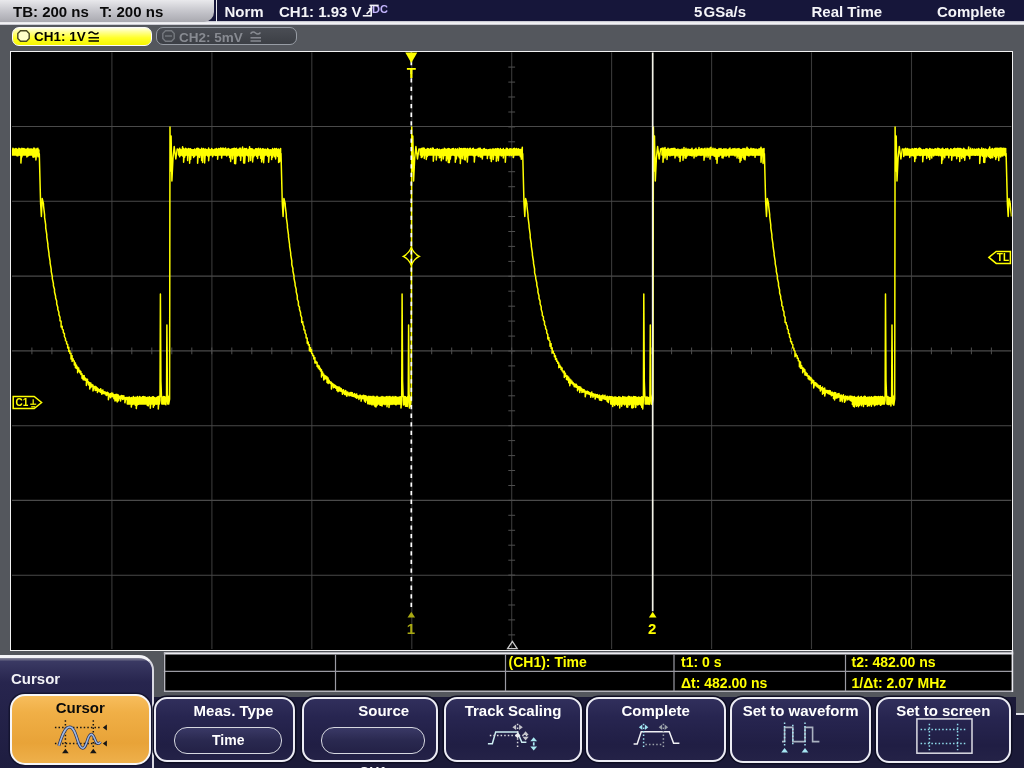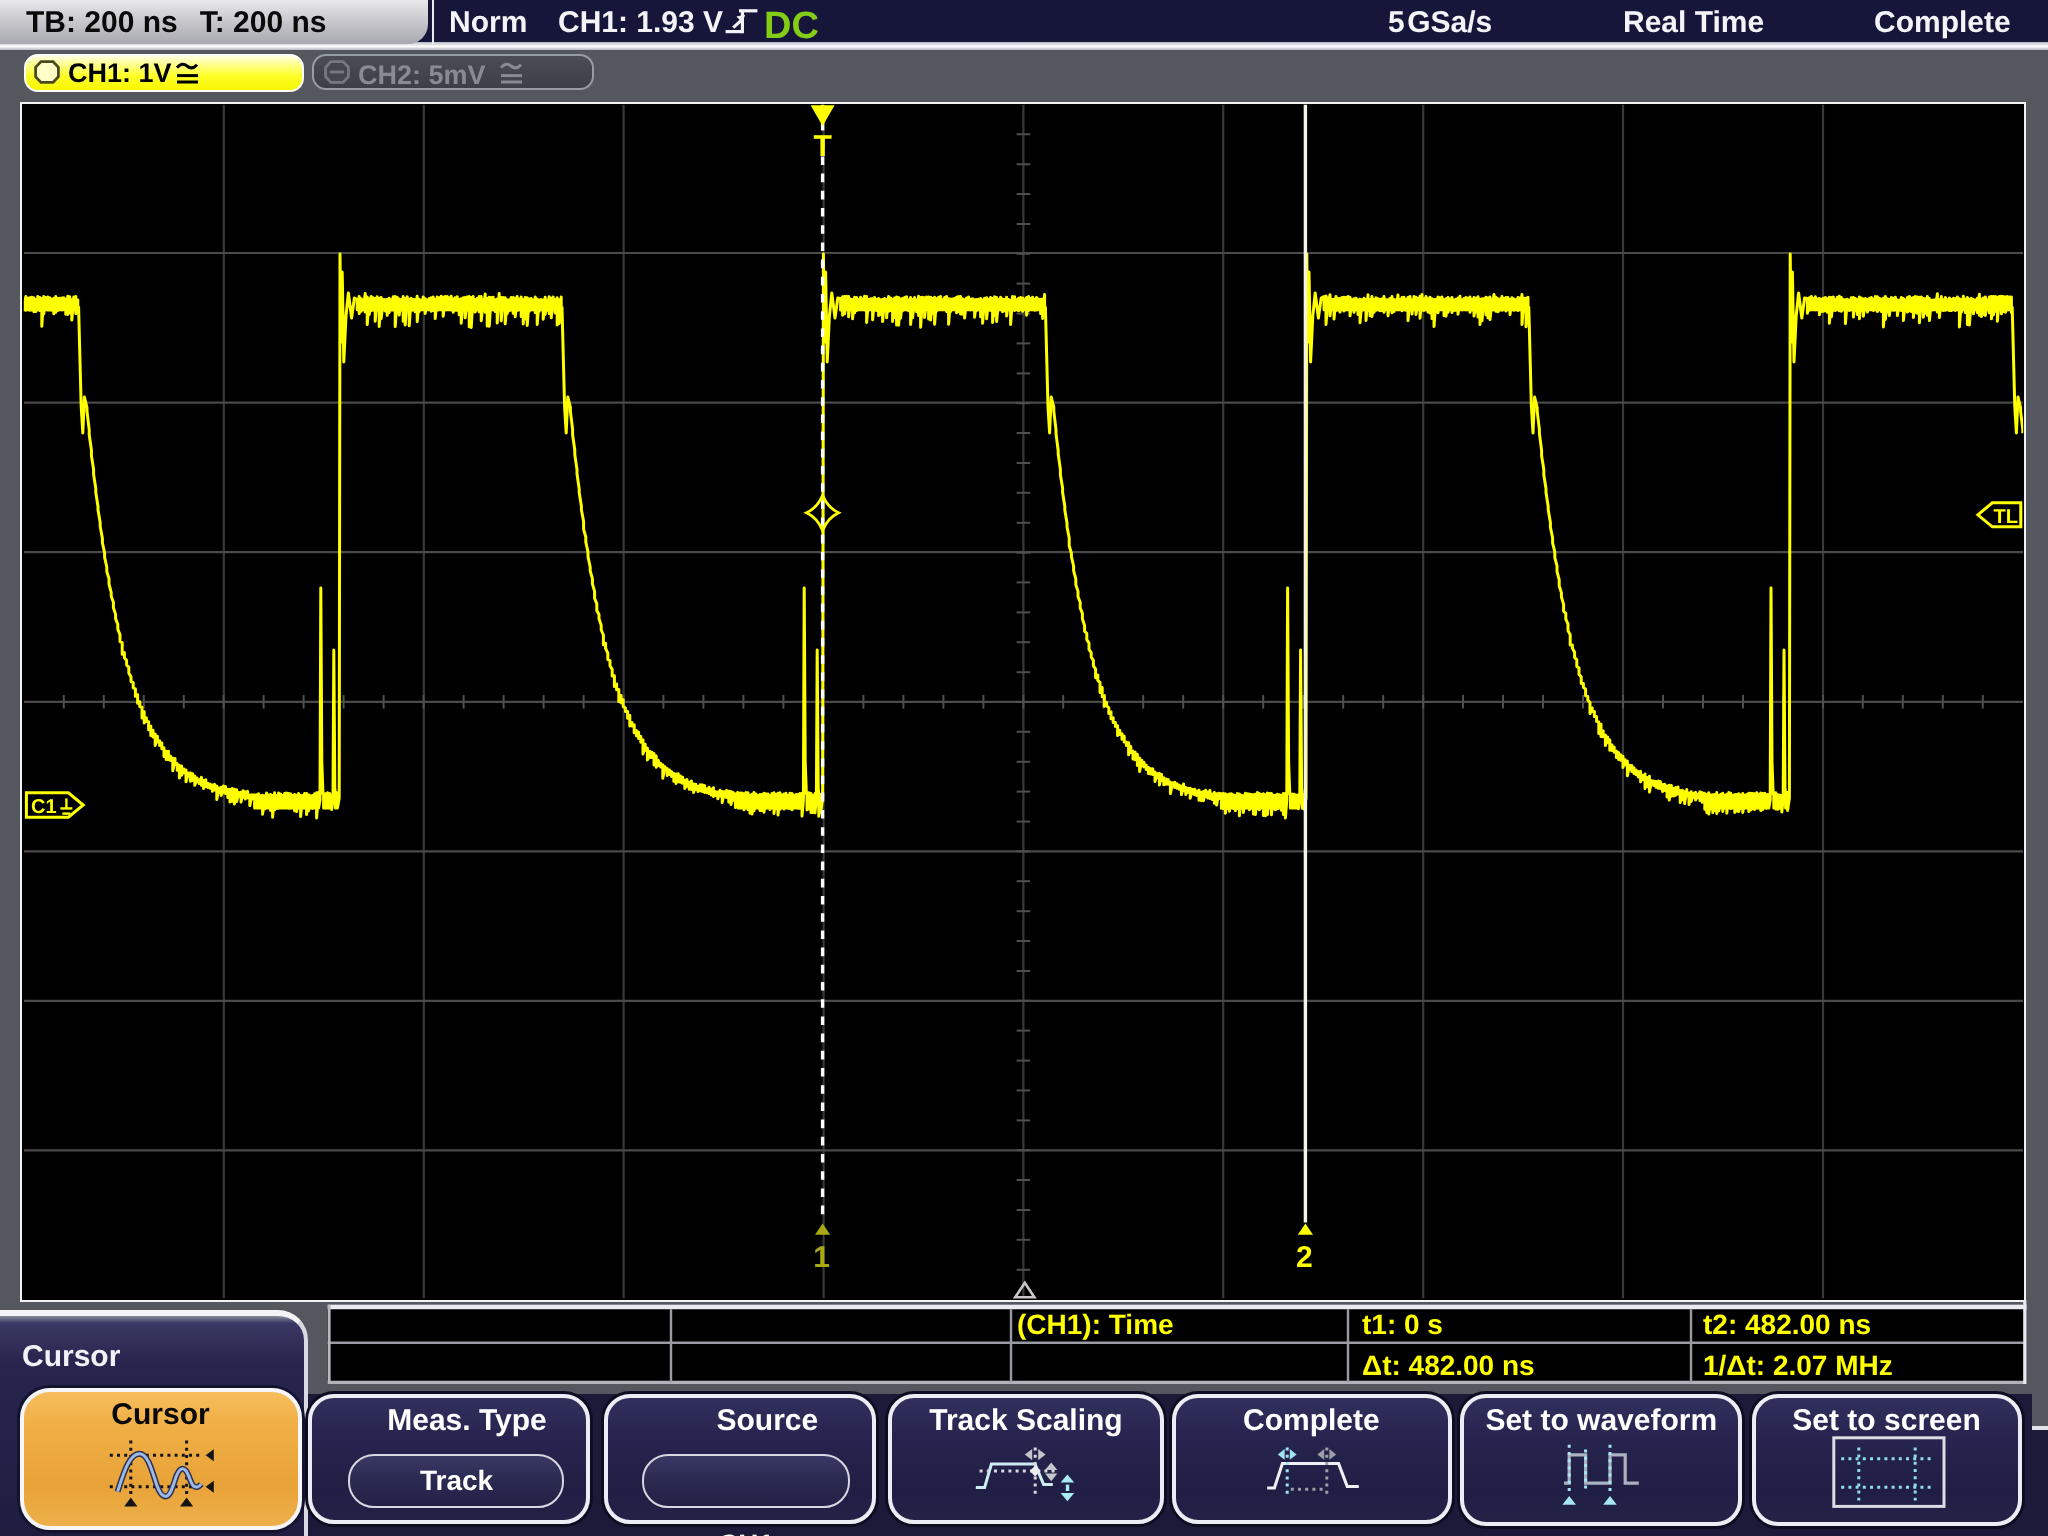--- a/index.html
+++ b/index.html
@@ -8,21 +8,21 @@
 </style></head>
 <body>
 
 <div class="abs" style="left:0;top:0;width:1024px;height:21.5px;background:#16163a;"></div>
 <div class="abs" style="left:0;top:21.3px;width:1024px;height:3.4px;background:linear-gradient(180deg,#babac6 0%,#ffffff 55%,#b6b6c2 100%);"></div>
 <div class="abs" style="left:0;top:0;width:213.5px;height:21.7px;background:linear-gradient(180deg,#e9e9ec 0%,#c6c6cc 50%,#a9a9b0 100%);border-radius:0 0 10px 0;"></div>
 <div class="abs b" style="left:13px;top:3px;font-size:15px;color:#0a0a0a;text-align:center;">TB: 200 ns<span style="margin-left:11px;">T: 200 ns</span></div>
 <div class="abs" style="left:215.6px;top:0;width:1.8px;height:21.5px;background:#e9e9ef;"></div>
 <div class="abs b" style="left:224.5px;top:2.8px;font-size:15px;color:#f4f4f8;text-align:right;">Norm</div>
 <div class="abs b" style="left:279px;top:2.8px;font-size:15px;color:#f4f4f8;">CH1: 1.93 V</div>
-<div class="abs b" style="left:382px;top:2.8px;font-size:19px;color:#84cc16;">DC</div>
+<div class="abs b" style="left:372px;top:2.8px;font-size:11px;color:#c4b5fd;">DC</div>
 <div class="abs b" style="left:694px;top:2.8px;font-size:15px;color:#f4f4f8;">5 GSa/s</div>
 <div class="abs b" style="left:811.5px;top:2.8px;font-size:15px;color:#f4f4f8;text-align:right;">Real Time</div>
 <div class="abs b" style="left:937px;top:2.8px;font-size:15px;color:#f4f4f8;">Complete</div>
 
 <div class="abs" style="left:11.5px;top:26.8px;width:140.5px;height:18.8px;border:1.6px solid #fbfbfb;border-radius:7px;background:linear-gradient(180deg,#ffffe2 0%,#ffff9e 20%,#ffff2a 58%,#f6f600 100%);"></div>
 <svg class="abs" style="left:17px;top:30.2px;" width="13" height="12">
     <polygon points="3.5,0.8 9.5,0.8 12.2,3.6 12.2,8.4 9.5,11.2 3.5,11.2 0.8,8.4 0.8,3.6" fill="#ffffc8" stroke="#4a4a20" stroke-width="1.4"></polygon>
   </svg>
 <div class="abs b" style="left:34px;top:29.4px;font-size:13.5px;color:#000;">CH1: 1V</div>
 <svg class="abs" style="left:87px;top:29.8px;" width="14" height="13">
@@ -50,21 +50,21 @@
 
 <div class="abs" style="left:0;top:655.3px;width:153.5px;height:112.7px;border-top:3.5px solid #f4f4f8;border-right:2.2px solid #d9d9e2;border-radius:0 15px 0 0;background:linear-gradient(180deg,#8a8a9c 0%,#3a3963 3.5px,#27254e 22%,#1e1d40 100%);"></div>
 <div class="abs b" style="left:11px;top:670px;font-size:15px;color:#f2f2f6;">Cursor</div>
 
 <div class="abs" style="left:9.5px;top:694px;width:141.5px;height:70.6px;border:2px solid #f6f6f8;border-radius:15px;background:linear-gradient(180deg,#f7bd5c 0%,#f0af46 25%,#e8a338 70%,#eeb04b 100%);box-shadow:0 0 0 1.5px #141430;"></div>
 <div class="abs b" style="left:9.5px;top:699px;width:141.5px;text-align:center;font-size:15px;color:#0a0a0a;">Cursor</div>
 
 <div class="abs btn" style="left:154.3px;top:697.3px;width:140.9px;height:65.2px;"></div>
 <div class="abs b lbl" style="left:170px;top:701.5px;width:127px;">Meas. Type</div>
 <div class="abs pill" style="left:174.4px;top:727.3px;width:107.8px;"></div>
-<div class="abs b plbl" style="left:174.4px;top:731.8px;width:107.8px;">Track</div>
+<div class="abs b plbl" style="left:174.4px;top:731.8px;width:107.8px;">Time</div>
 
 <div class="abs btn" style="left:301.5px;top:697.3px;width:136.4px;height:65.2px;"></div>
 <div class="abs b lbl" style="left:301.5px;top:701.5px;width:136.4px;padding-left:28px;">Source</div>
 <div class="abs pill" style="left:321.3px;top:727.3px;width:103.5px;"></div>
 <div class="abs b plbl" style="left:321.3px;top:731.8px;width:103.5px;margin-top:32px;">CH1</div>
 
 <div class="abs btn" style="left:444.3px;top:697.3px;width:137.4px;height:65.2px;"></div>
 <div class="abs b lbl" style="left:444.3px;top:701.5px;width:137.4px;">Track Scaling</div>
 
 <div class="abs btn" style="left:585.8px;top:697.3px;width:139.8px;height:65.2px;"></div>

